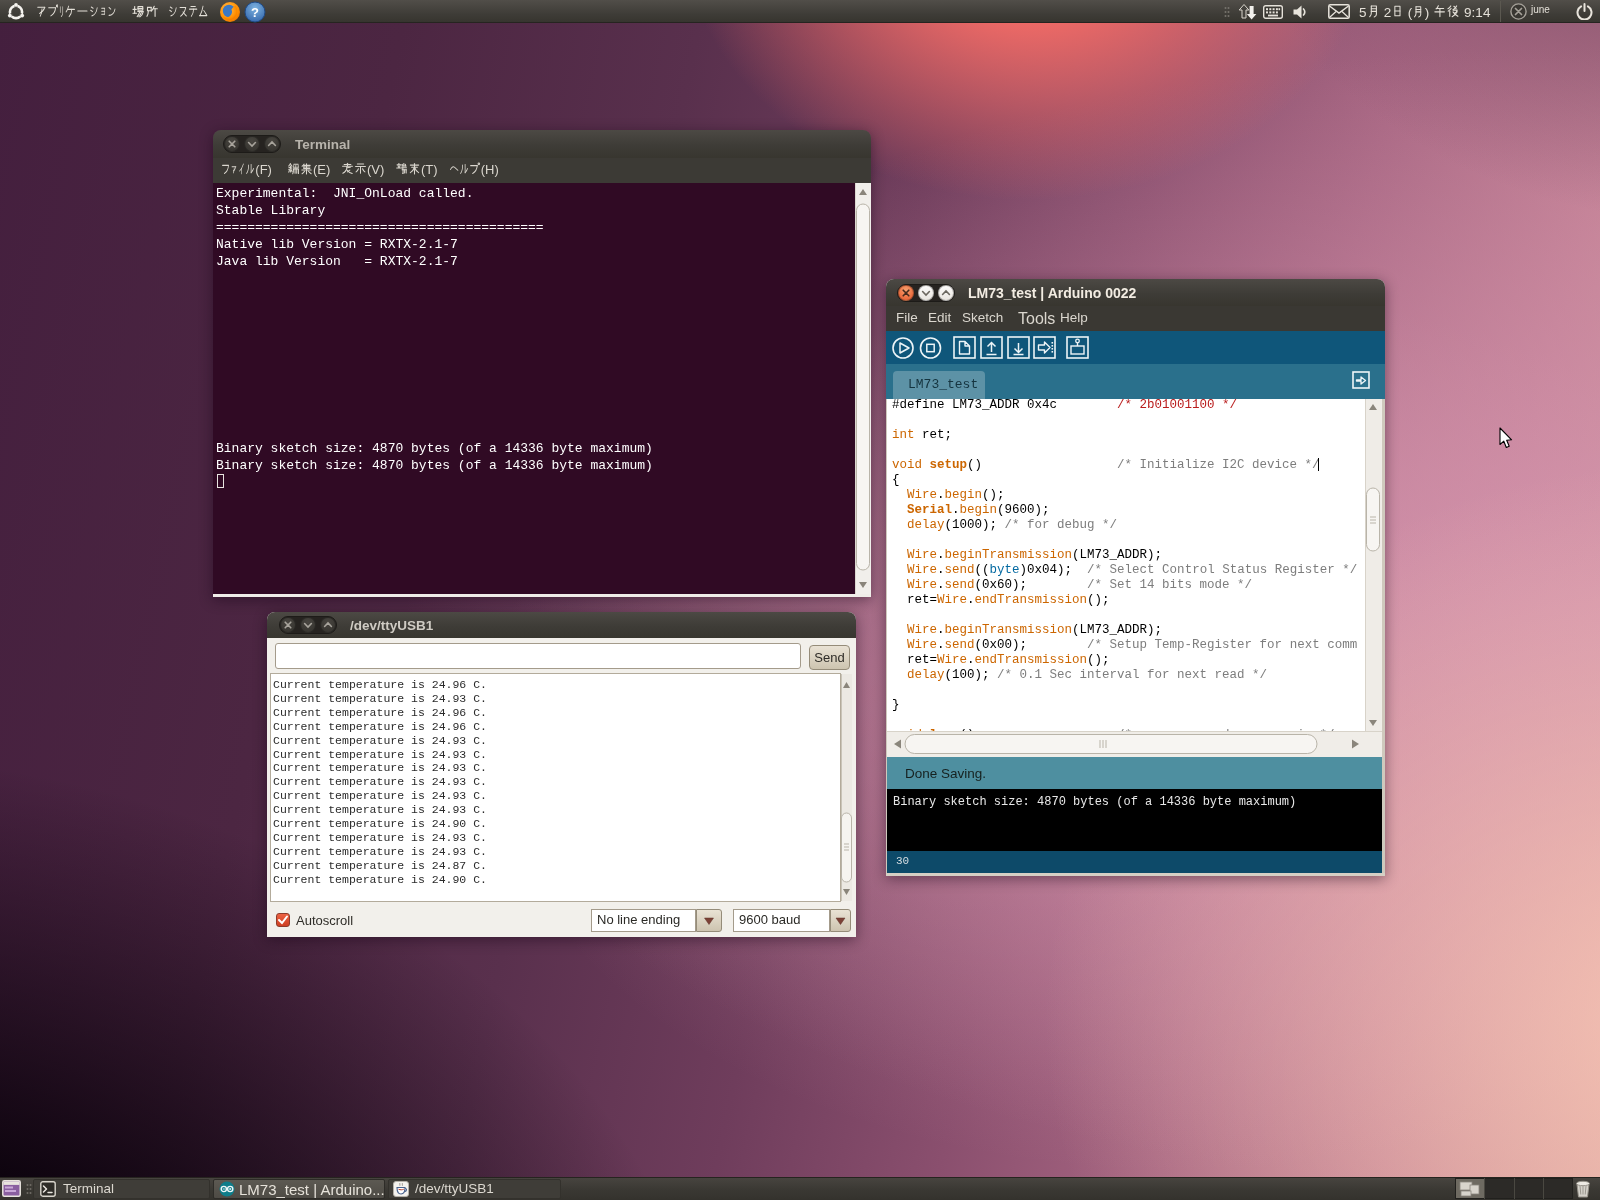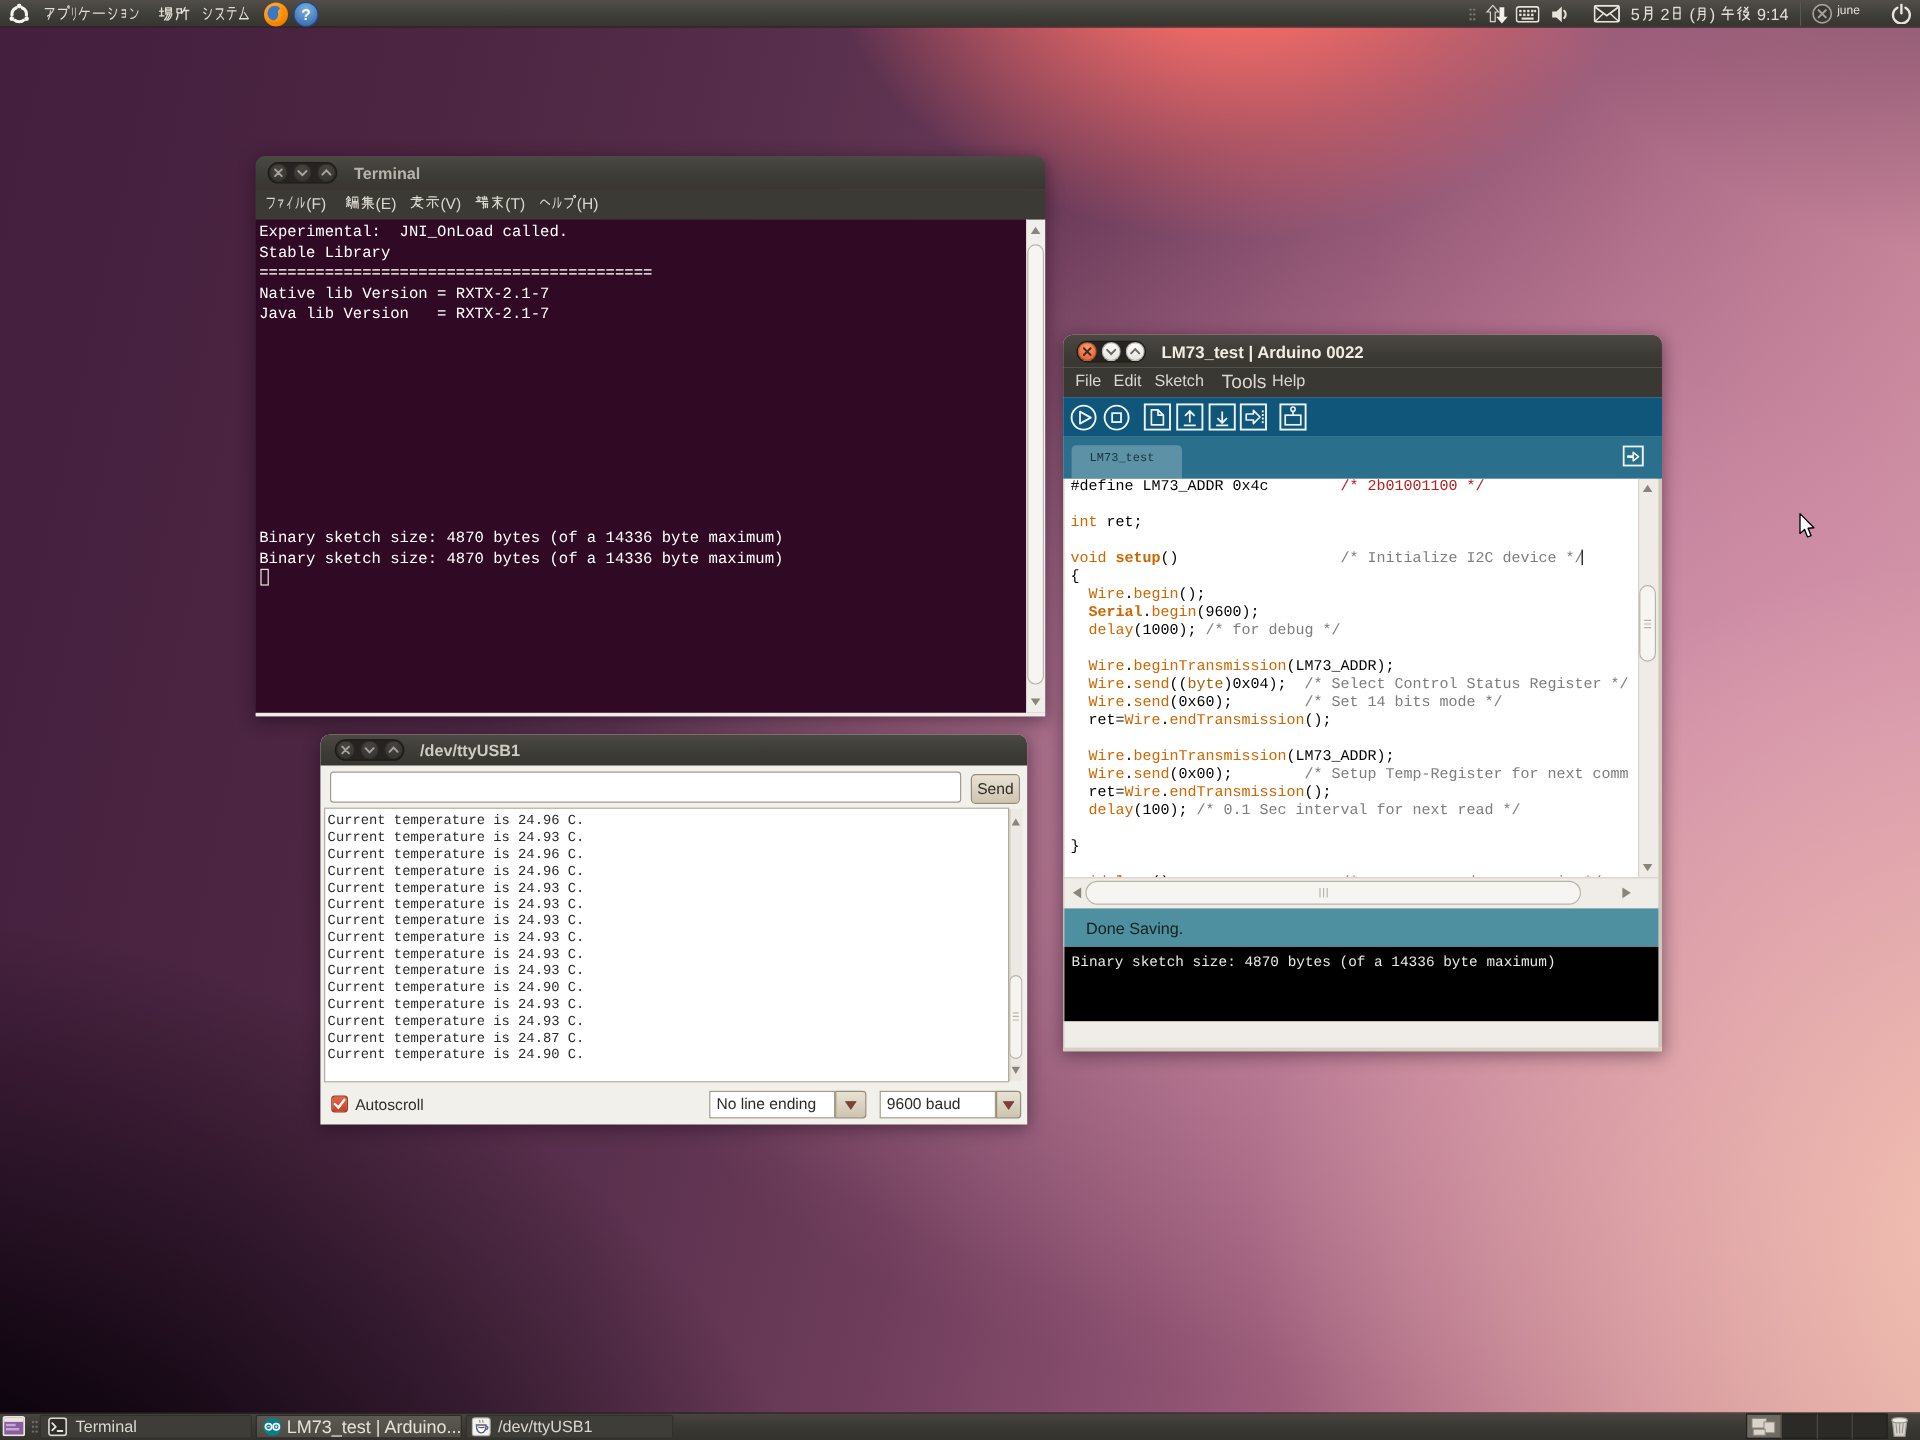--- a/index.html
+++ b/index.html
@@ -433,38 +433,38 @@
         <rect x="165.5" y="17" width="1.6" height="1.6"></rect>
         <rect x="165.5" y="20" width="1.6" height="1.6"></rect>
       </g>
       <rect x="181" y="6" width="21" height="21" fill="none" stroke="#edf4f7" stroke-width="1.6"></rect>
       <rect x="185" y="15" width="13" height="8" fill="none" stroke="#edf4f7" stroke-width="1.4"></rect>
       <path d="M191.5 15 V11.5" stroke="#edf4f7" stroke-width="1.4"></path>
       <circle cx="191.5" cy="10" r="1.8" fill="none" stroke="#edf4f7" stroke-width="1.3"></circle>
     </svg>
     <div class="abs" style="left:0;top:85px;width:499px;height:35px;background:#2a708c"></div>
     <div class="abs" style="left:7px;top:92px;width:92px;height:28px;background:#5d92a6;border-radius:4px 4px 0 0"></div>
-    <div class="abs mono" style="left:22px;top:98px;font-size:10px;color:#15343f">LM73_test</div>
+    <div class="abs mono" style="left:22px;top:98px;font-size:13px;color:#15343f">LM73_test</div>
     <svg class="abs" style="left:466px;top:92px" width="18" height="18" viewBox="0 0 18 18">
       <rect x="1" y="1" width="16" height="16" fill="none" stroke="#eef5f8" stroke-width="1.6"></rect>
       <path d="M4.5 9 H9 V6 L13.5 9.5 L9 13 V10 H4.5 Z" fill="none" stroke="#eef5f8" stroke-width="1.3" stroke-linejoin="round"></path>
     </svg>
     <div class="abs" style="left:1px;top:120px;width:478px;height:332px;background:#fff;overflow:hidden">
       <div class="mono" style="margin:-1px 0 0 5px;font-size:12.5px;line-height:15px;color:#000;white-space:pre">#define LM73_ADDR 0x4c        <span style="color:#b91c1c">/* 2b01001100 */</span>
 
 <span style="color:#cc6600">int</span> ret;
 
 <span style="color:#cc6600">void</span> <span style="color:#cc6600;font-weight:bold">setup</span>()                  <span style="color:#7d7d7d">/* Initialize I2C device */</span>
 {
   <span style="color:#cc6600">Wire</span>.<span style="color:#cc6600">begin</span>();
   <span style="color:#cc6600;font-weight:bold">Serial</span>.<span style="color:#cc6600">begin</span>(9600);
   <span style="color:#cc6600">delay</span>(1000); <span style="color:#7d7d7d">/* for debug */</span>
 
   <span style="color:#cc6600">Wire</span>.<span style="color:#cc6600">beginTransmission</span>(LM73_ADDR);
-  <span style="color:#cc6600">Wire</span>.<span style="color:#cc6600">send</span>((<span style="color:#a16207">byte</span>)0x04);  <span style="color:#7d7d7d">/* Select Control Status Register */</span>
+  <span style="color:#cc6600">Wire</span>.<span style="color:#cc6600">send</span>((<span style="color:#0369a1">byte</span>)0x04);  <span style="color:#7d7d7d">/* Select Control Status Register */</span>
   <span style="color:#cc6600">Wire</span>.<span style="color:#cc6600">send</span>(0x60);        <span style="color:#7d7d7d">/* Set 14 bits mode */</span>
   ret=<span style="color:#cc6600">Wire</span>.<span style="color:#cc6600">endTransmission</span>();
 
   <span style="color:#cc6600">Wire</span>.<span style="color:#cc6600">beginTransmission</span>(LM73_ADDR);
   <span style="color:#cc6600">Wire</span>.<span style="color:#cc6600">send</span>(0x00);        <span style="color:#7d7d7d">/* Setup Temp-Register for next comm */</span>
   ret=<span style="color:#cc6600">Wire</span>.<span style="color:#cc6600">endTransmission</span>();
   <span style="color:#cc6600">delay</span>(100); <span style="color:#7d7d7d">/* 0.1 Sec interval for next read */</span>
 
 }
 
@@ -481,20 +481,21 @@
     <div class="abs" style="left:0;top:452px;width:499px;height:26px;background:#f0ede8;border-top:1px solid #d8d3c9"></div>
     <svg class="abs" style="left:0;top:452px" width="499" height="26" viewBox="0 0 499 26">
       <polygon points="8,13 15,8.5 15,17.5" fill="#8a857b"></polygon>
       <rect x="19" y="3.5" width="412" height="19" rx="9.5" fill="#f7f5f2" stroke="#b9b4a9" stroke-width="1"></rect>
       <path d="M214 9 V17 M217 9 V17 M220 9 V17" stroke="#b9b4a9" stroke-width="1"></path>
       <polygon points="473,13 466,8.5 466,17.5" fill="#8a857b"></polygon>
     </svg>
     <div class="abs" style="left:0;top:478px;width:499px;height:32px;background:#4e8fa0"></div>
     <div class="abs" style="left:19px;top:487px;font-size:13.5px;color:#16211f">Done Saving.</div>
     <div class="abs mono" style="left:0;top:510px;width:499px;height:62px;background:#000;color:#e8e8e8;font-size:12px;padding:6px 0 0 7px;white-space:pre">Binary sketch size: 4870 bytes (of a 14336 byte maximum)</div>
+    <div class="abs mono" style="left:0;top:572px;width:499px;height:22px;background:#0d4a69;color:#d7dee2;font-size:11px;padding:4px 0 0 10px">30</div>
     <div class="abs" style="left:0;top:594px;width:499px;height:3px;background:#d6d0c5"></div>
     <div class="abs" style="left:0;top:120px;width:1px;height:474px;background:#cfc9bd"></div>
     <div class="abs" style="left:496px;top:120px;width:3px;height:474px;background:#cfc9bd"></div>
   </div>
 <div class="abs" style="left:0;top:1177px;width:1600px;height:23px;background:linear-gradient(#47443f,#3a3833 55%,#34322d);border-top:1px solid #26241f"></div>
 <svg class="abs" style="left:2px;top:1180px" width="19" height="17" viewBox="0 0 19 17">
     <rect x="0.8" y="0.8" width="17.4" height="15.4" rx="1.5" fill="#8a5fa0" stroke="#e9e5df" stroke-width="1.5"></rect>
     <rect x="1.5" y="1.5" width="16" height="3.4" fill="#e9e5df"></rect>
     <rect x="3" y="6.5" width="8" height="2" fill="#c9a8d8"></rect>
     <rect x="3" y="10" width="11" height="2" fill="#c9a8d8"></rect>

